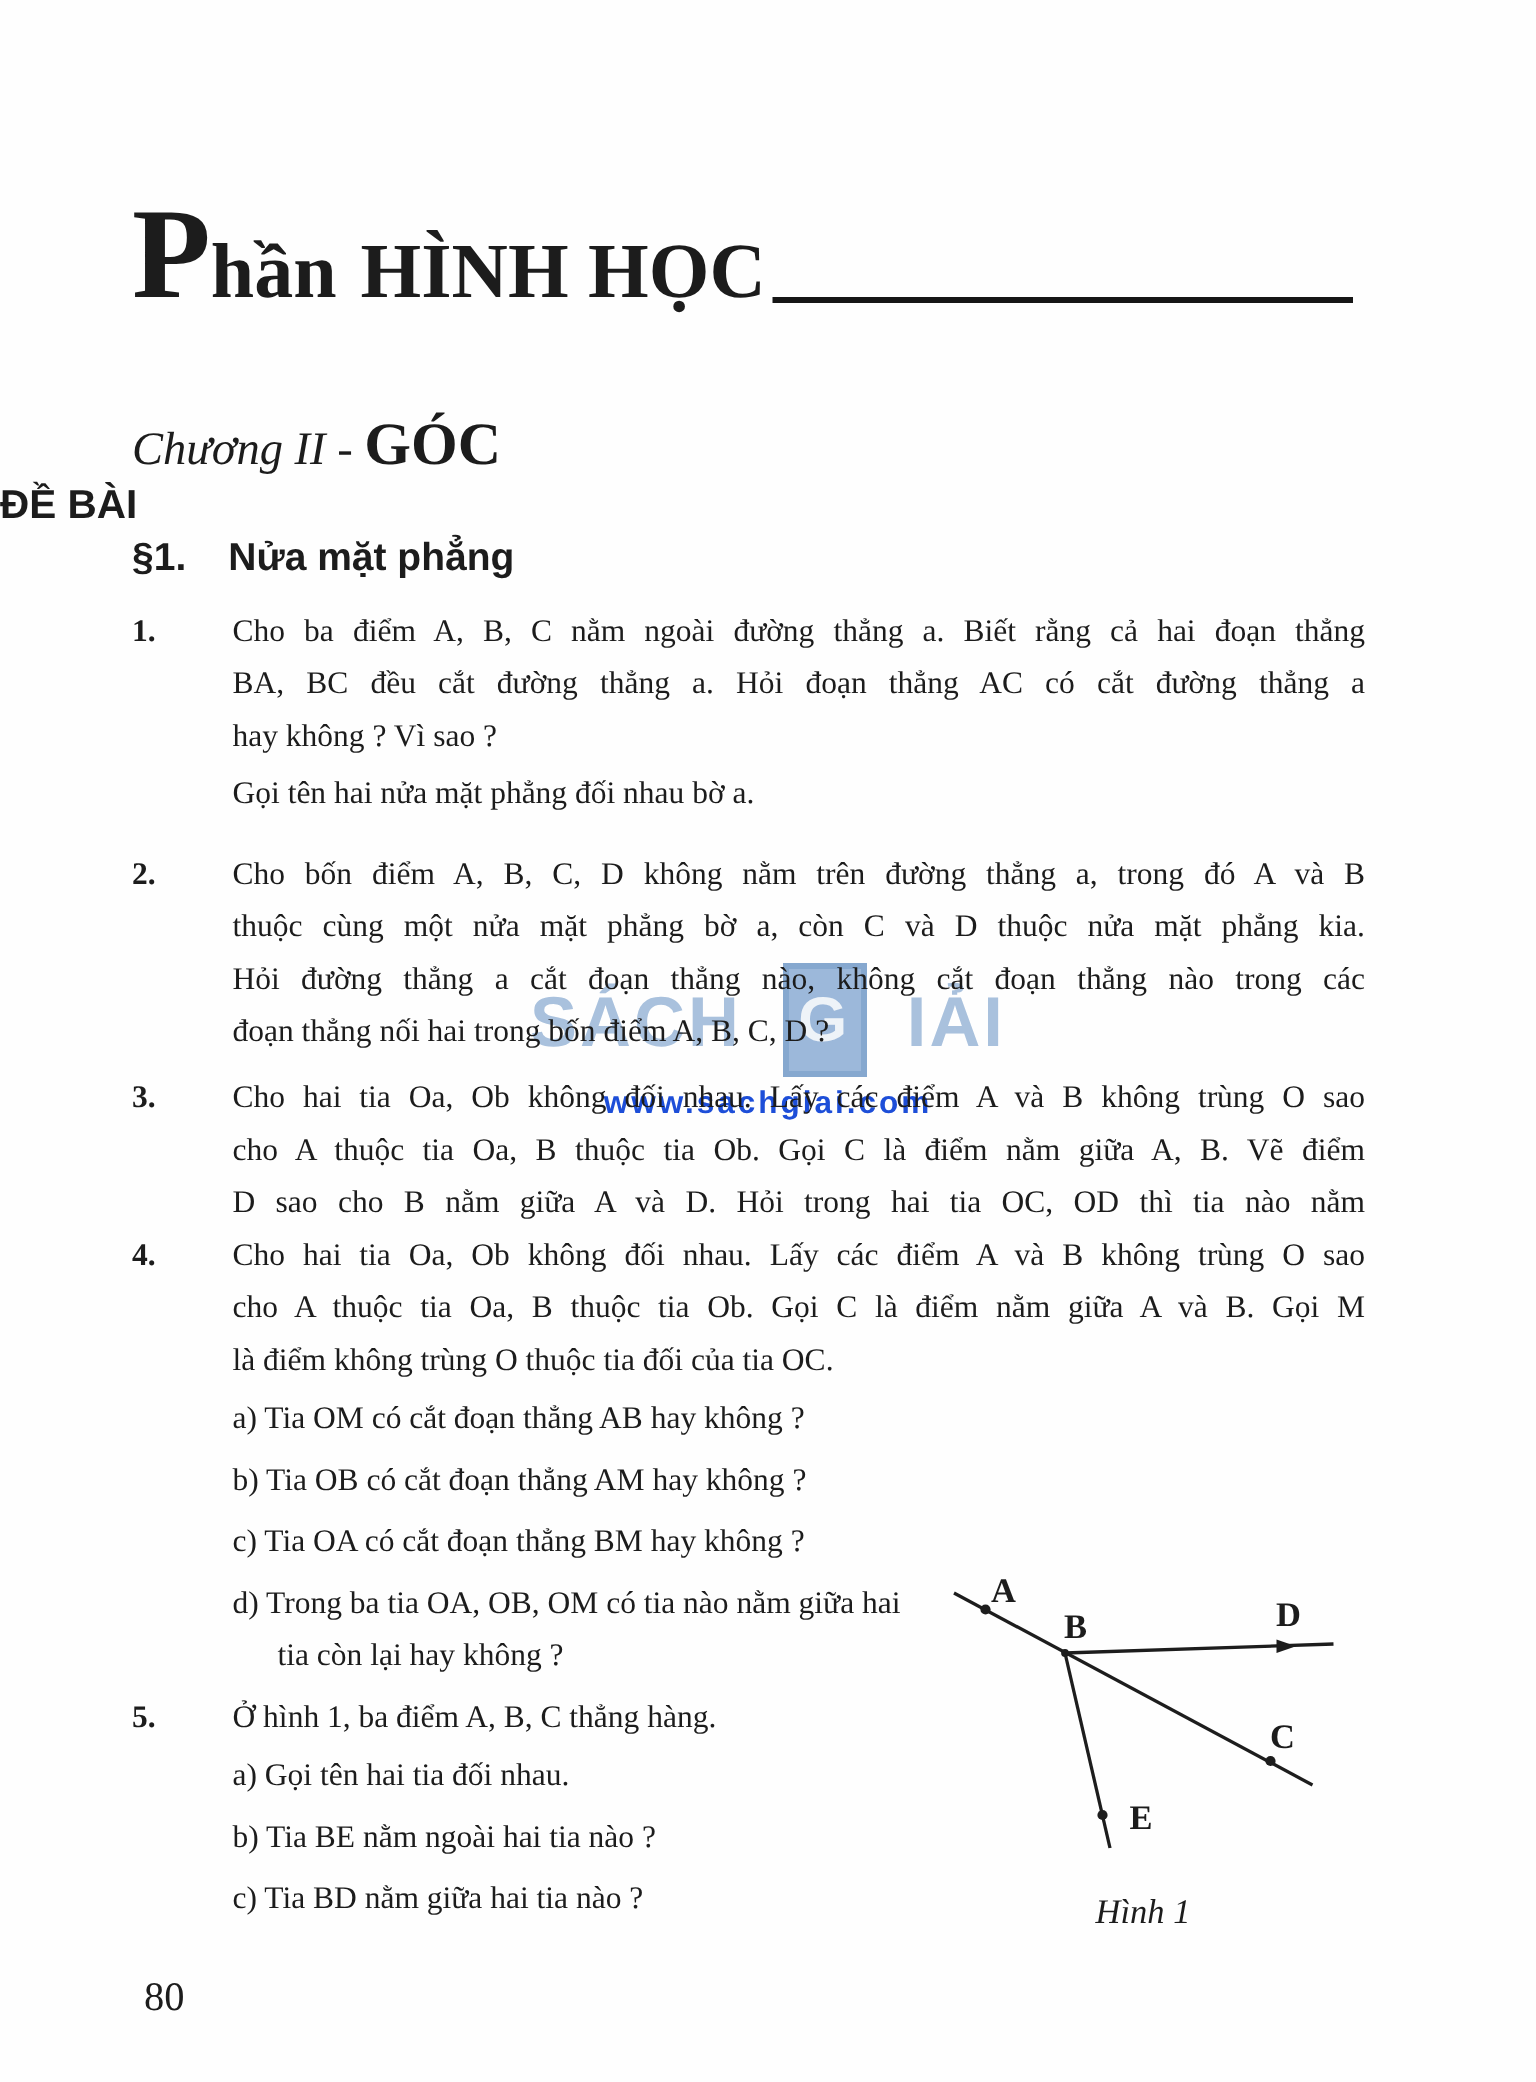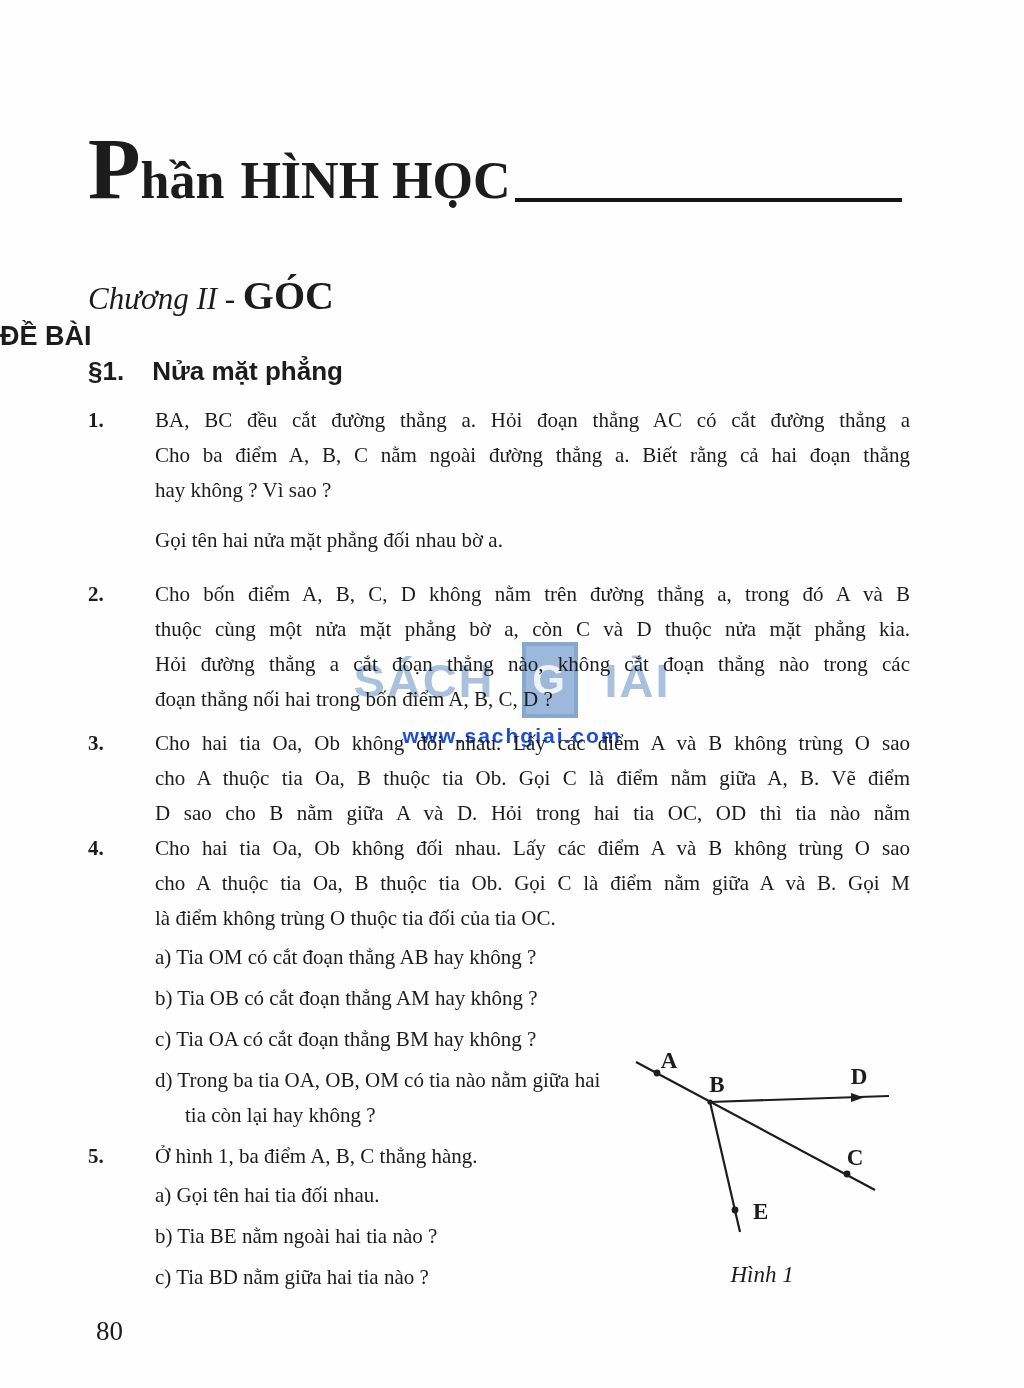--- a/index.html
+++ b/index.html
@@ -42,21 +42,21 @@
   
   .problems { position:absolute; left:88px; top:403px; width:822px; font-size:21px; }
   .problem { display:flex; margin-bottom:9px; }
   .problem.p1 { margin-bottom:19px; }
   .problem.p3 { margin-bottom:0; }
   .problem.p4 { margin-bottom:0; }
   .pnum { width:67px; flex:none; font-weight:bold; line-height:35px; }
   .pbody { width:755px; line-height:35px; }
   .jline { text-align:justify; text-align-last:justify; }
   .lline { text-align:left; }
-  .extra { margin-top:15px; }
+  .extra { margin-top:3px; }
   .subitems { margin-top:4px; }
   .subitem { margin-bottom:6px; padding-left:30px; text-indent:-30px; }
   .subitem.wrapd { max-width:468px; }
   
   .figure { position:absolute; left:612px; top:1032px; width:300px; height:260px; }
   .figure svg { display:block; }
   .fig-caption { position:absolute; left:0; top:230px; width:300px; text-align:center;
     font-style:italic; font-size:23px; }
   svg text { font-family:"Liberation Serif","DejaVu Serif",serif;
     font-size:23px; font-weight:600; fill:#1c1c1c; }
@@ -96,22 +96,22 @@
 
     <div class="section">
       <span class="snum">§1.</span><span>Nửa mặt phẳng</span>
     </div>
 
     <div class="problems">
 
       <div class="problem p1">
         <div class="pnum">1.</div>
         <div class="pbody">
+          <div class="jline">Cho ba điểm A, B, C nằm ngoài đường thẳng a. Biết rằng cả hai đoạn thẳng</div>
           <div class="jline">BA, BC đều cắt đường thẳng a. Hỏi đoạn thẳng AC có cắt đường thẳng a</div>
-          <div class="jline">Cho ba điểm A, B, C nằm ngoài đường thẳng a. Biết rằng cả hai đoạn thẳng</div>
           <div class="lline">hay không ? Vì sao ?</div>
           <div class="lline extra">Gọi tên hai nửa mặt phẳng đối nhau bờ a.</div>
         </div>
       </div>
 
       <div class="problem p2">
         <div class="pnum">2.</div>
         <div class="pbody">
           <div class="jline">Cho bốn điểm A, B, C, D không nằm trên đường thẳng a, trong đó A và B</div>
           <div class="jline">thuộc cùng một nửa mặt phẳng bờ a, còn C và D thuộc nửa mặt phẳng kia.</div>

